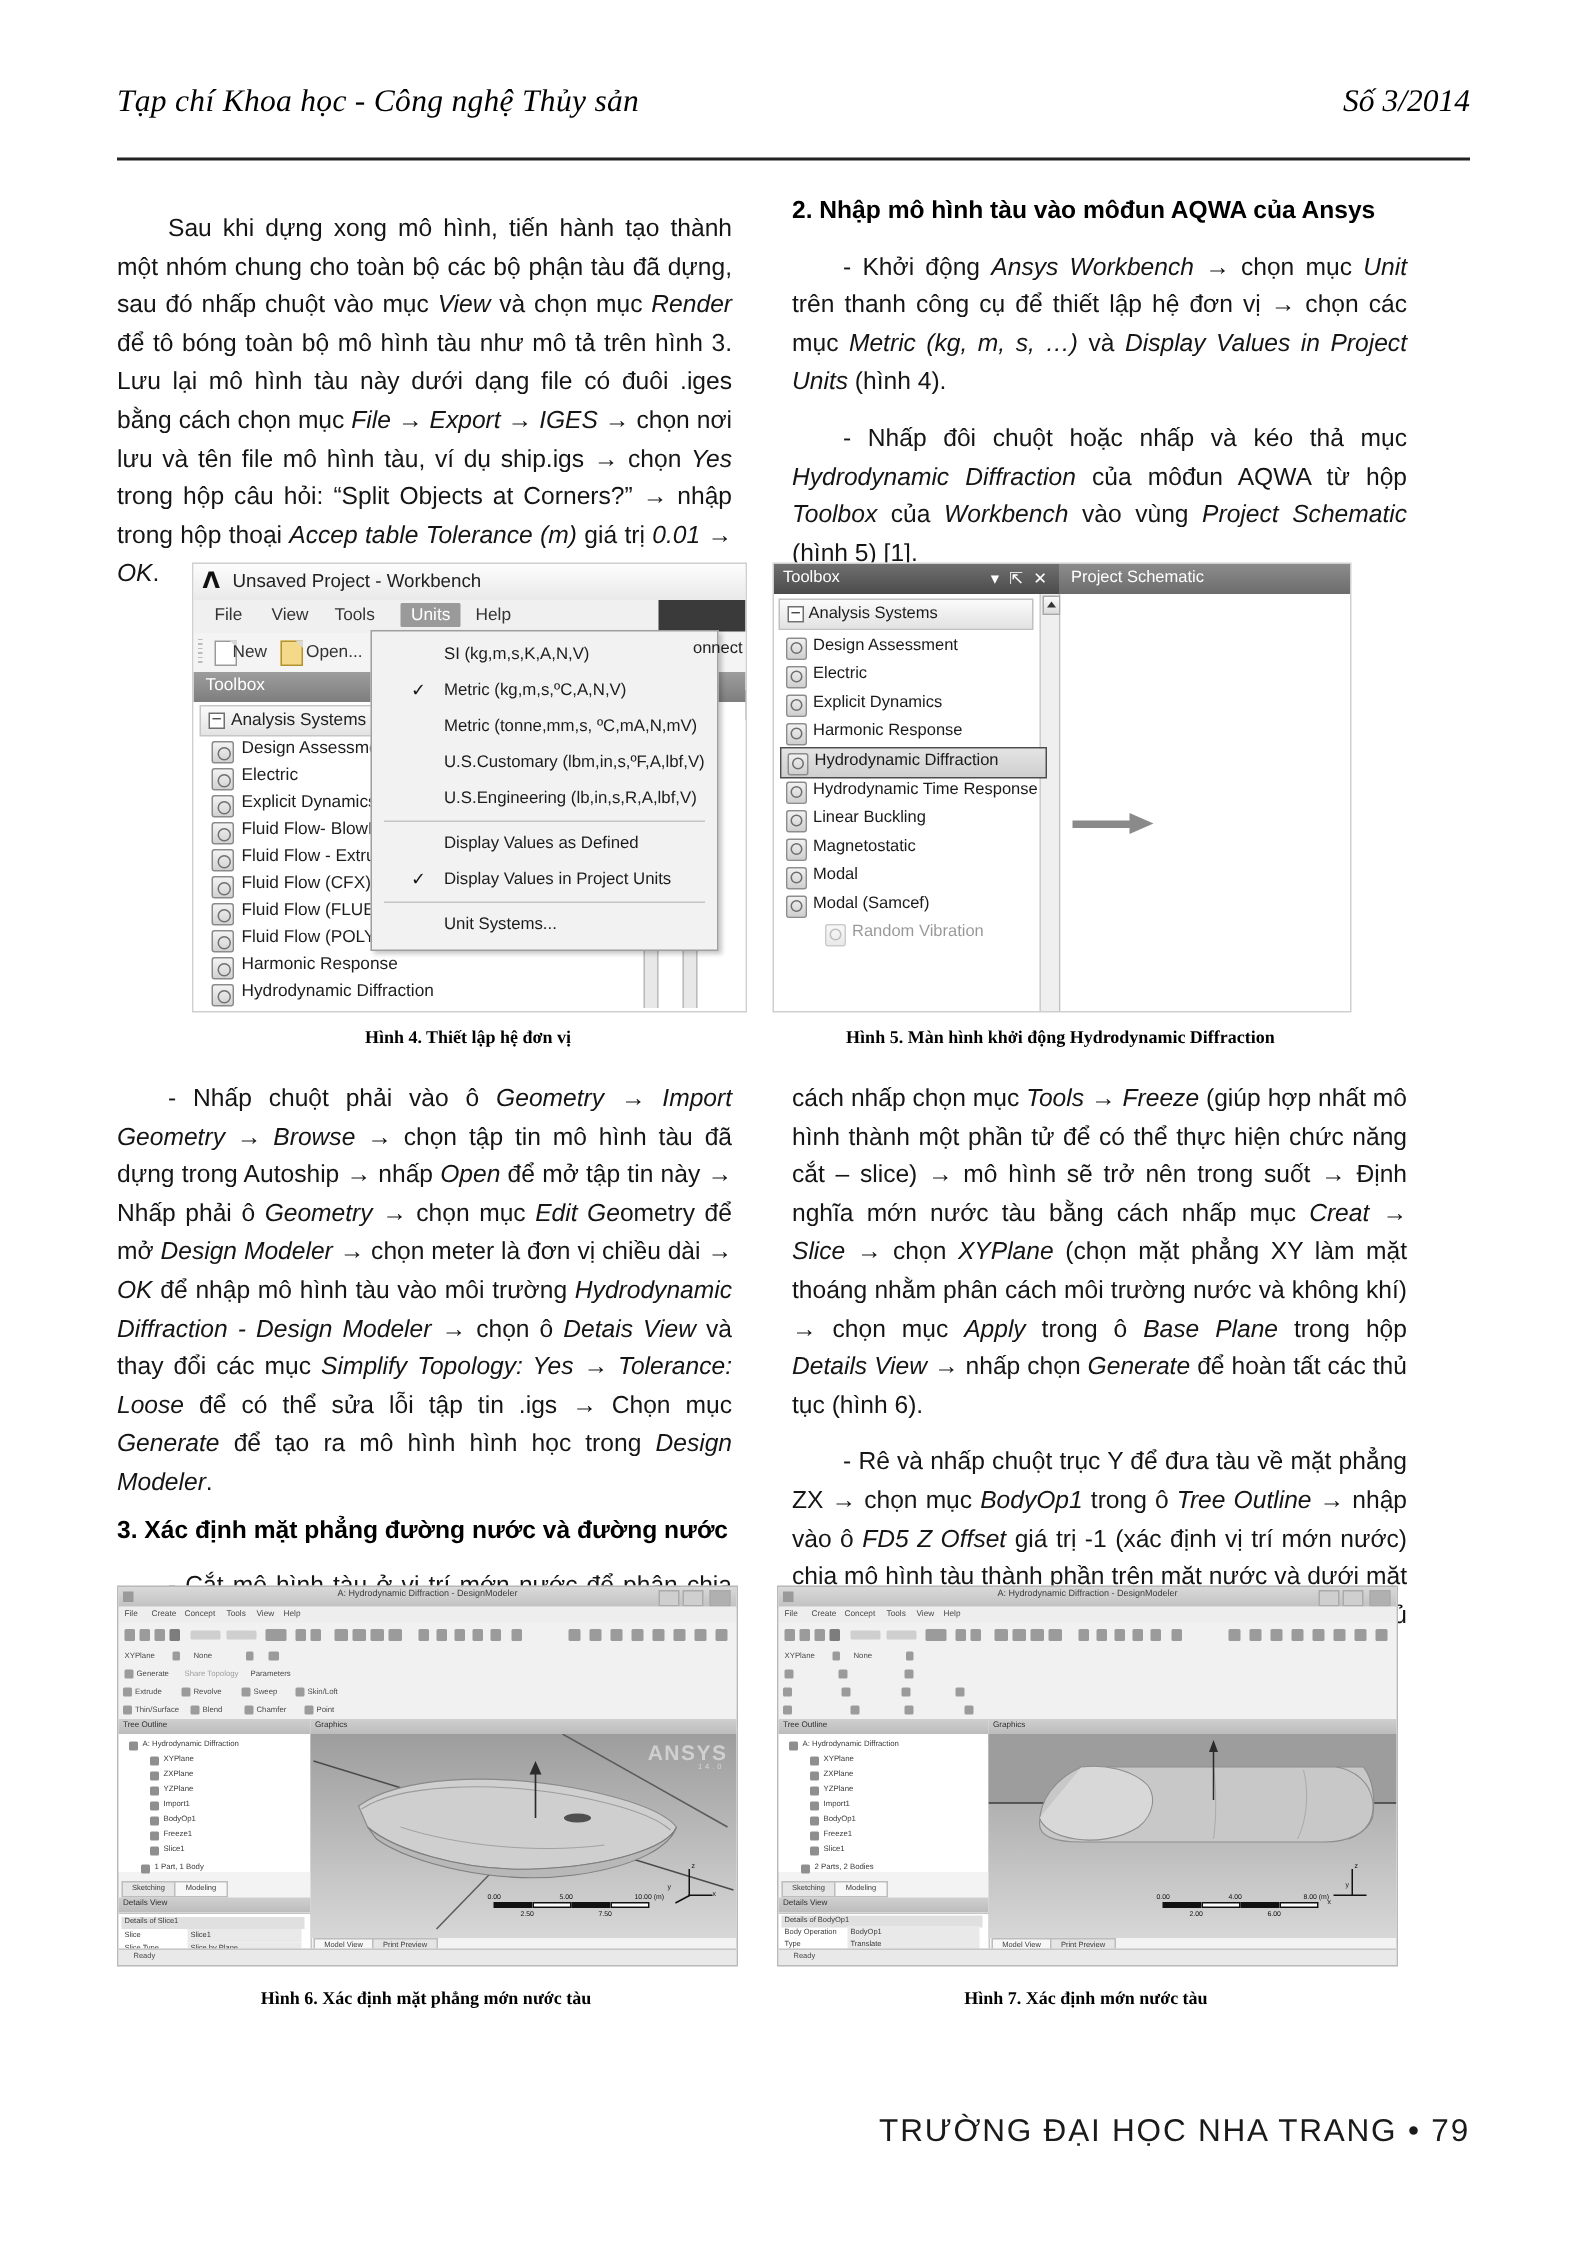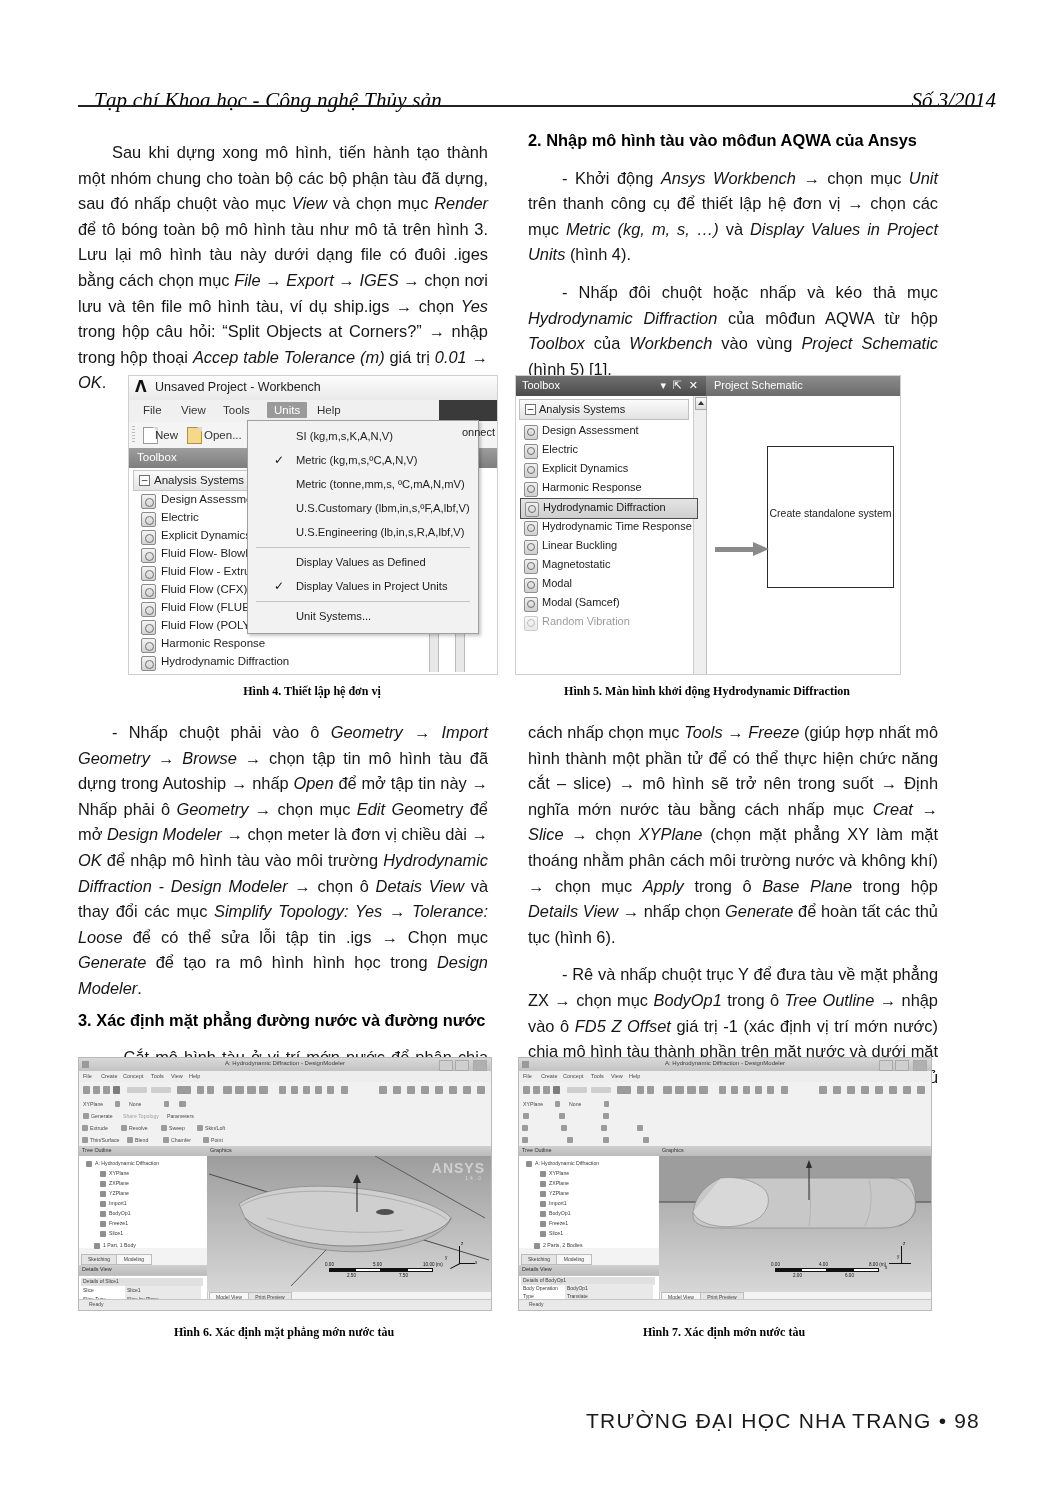--- a/index.html
+++ b/index.html
@@ -1,21 +1,21 @@
 <!DOCTYPE html>
 <html><head>
 <meta charset="utf-8">
 <style>
   html,body{margin:0;padding:0;background:#ffffff;}
   body{width:1058px;height:1499px;font-family:"Liberation Sans",sans-serif;color:#111;position:relative;overflow:hidden;}
 
   .page{position:absolute;left:0;top:0;width:1058px;height:1499px;}
 
   
-  .runhead{position:absolute;left:78px;top:88px;width:902px;height:34px;margin-left:16px;}
+  .runhead{position:absolute;left:78px;top:55px;width:902px;height:34px;}
   .runhead .left{position:absolute;left:0;top:0;font-family:"Liberation Serif",serif;font-style:italic;font-size:21px;letter-spacing:.2px;color:#000;white-space:nowrap;}
   .runhead .right{position:absolute;right:0;top:0;font-family:"Liberation Serif",serif;font-style:italic;font-size:21px;color:#000;white-space:nowrap;}
   .runrule{position:absolute;left:78px;top:105px;width:902px;height:2px;background:#222;}
 
   
   .col{position:absolute;width:410px;text-align:justify;}
   .col.left{left:78px;}
   .col.right{left:528px;}
 
   p.body{margin:12px 0 0 0;font-size:16.4px;line-height:25.6px;text-indent:34px;color:#151515;font-family:"Liberation Sans",sans-serif;}
@@ -315,30 +315,27 @@
           <div class="tx">Magnetostatic</div>
         </div>
       <div class="f5-item" style="top:179px;">
           <div class="ico"></div>
           <div class="tx">Modal</div>
         </div>
       <div class="f5-item" style="top:198px;">
           <div class="ico"></div>
           <div class="tx">Modal (Samcef)</div>
         </div>
-      <div class="f5-item" style="top:217px;opacity:.45;">
+      <div class="f5-item" style="top:217px;opacity:.45;margin-left:26px;">
           <div class="ico"></div>
           <div class="tx">Random Vibration</div>
         </div>
     </div>
 
     <div class="f5-canvas">
-      <div class="f5-box">
-        <div class="t">Create standalone system</div>
-      </div>
       <div class="f5-arrow">
         <div class="shaft"></div>
         <div class="head"></div>
       </div>
     </div>
   </div>
 
   <div class="caption" style="left:128px;top:684px;width:368px;">Hình 4. Thiết lập hệ đơn vị</div>
   <div class="caption" style="left:515px;top:684px;width:384px;">Hình 5. Màn hình khởi động Hydrodynamic Diffraction</div>
 
@@ -690,15 +687,15 @@
       <div class="dm-tab" style="left:39px;width:42px;">Print Preview</div>
     </div>
     <div class="dm-status">
       <div class="s" style="left:10px;">Ready</div>
     </div>
   </div>
 
   <div class="caption" style="left:78px;top:1325px;width:412px;">Hình 6. Xác định mặt phẳng mớn nước tàu</div>
   <div class="caption" style="left:518px;top:1325px;width:412px;">Hình 7. Xác định mớn nước tàu</div>
 
-  <div class="footer">TRƯỜNG ĐẠI HỌC NHA TRANG • 98</div>
+  <div class="footer">TRƯỜNG ĐẠI HỌC NHA TRANG • 79</div>
 
 </div>
 
 </body></html>

